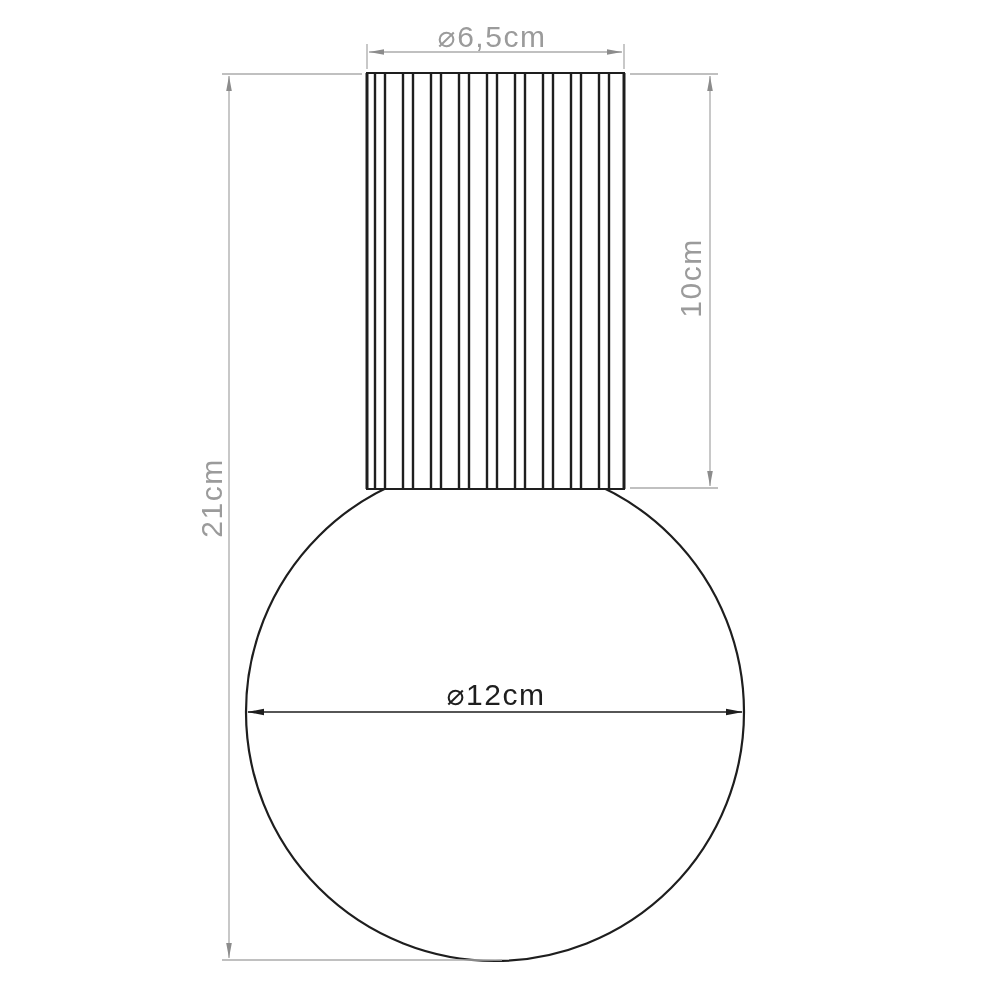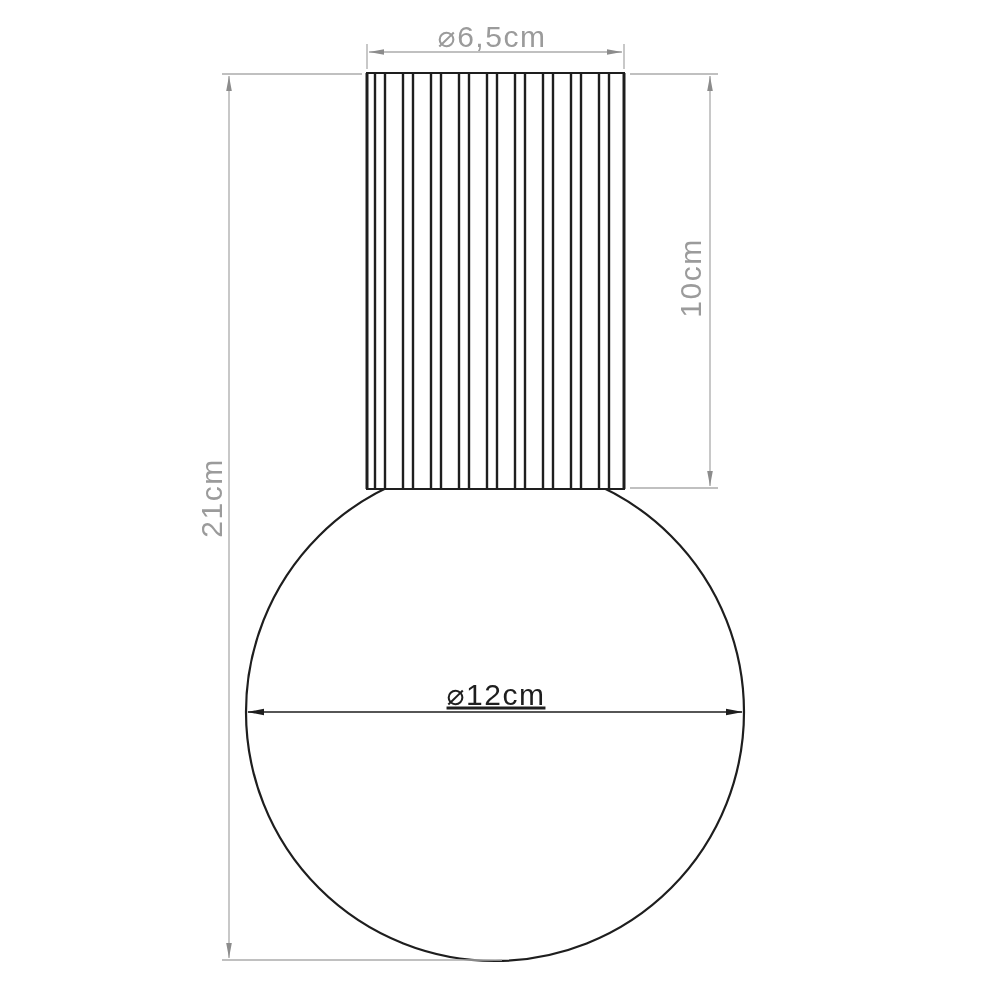--- a/index.html
+++ b/index.html
@@ -27,21 +27,20 @@
     font-weight: 400;
     letter-spacing: 1.5px;
     color: #9b9b9b;
     transform: translate(-50%, -50%);
   }
   .dim-label.rot {
     transform: translate(-50%, -50%) rotate(-90deg);
   }
   .dim-label.dark {
     color: #1e1e1e;
-    text-decoration: underline;
   }
 </style>
 </head>
 <body>
 
 <div class="canvas">
 
   <svg width="995" height="995" viewBox="0 0 995 995">
 
     <circle cx="495" cy="712" r="249" fill="none" stroke="#1e1e1e" stroke-width="2.2"></circle>

